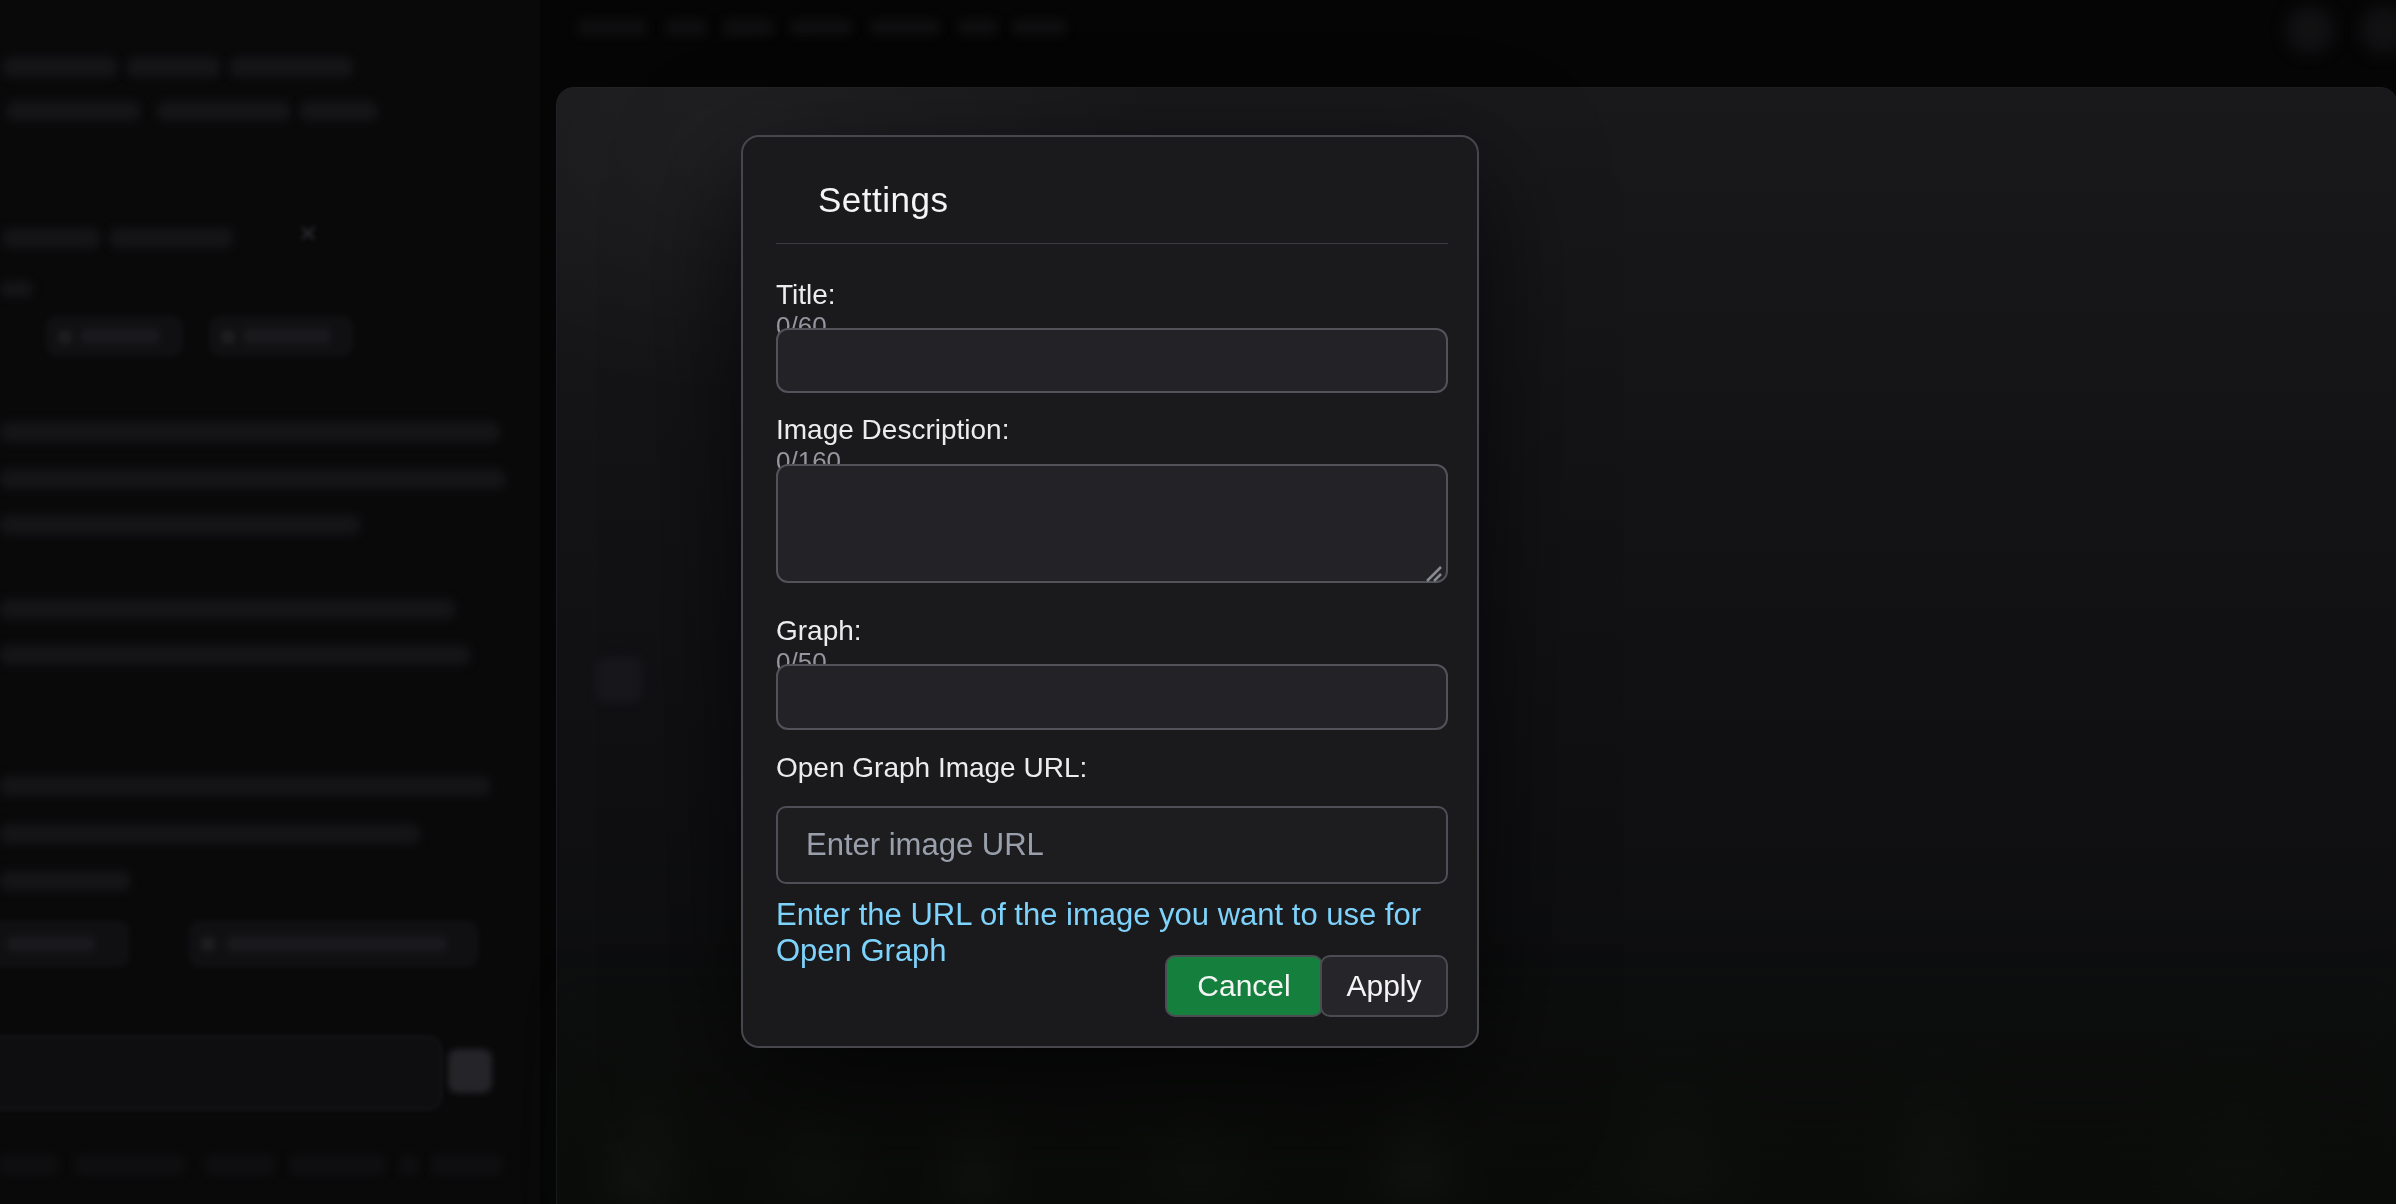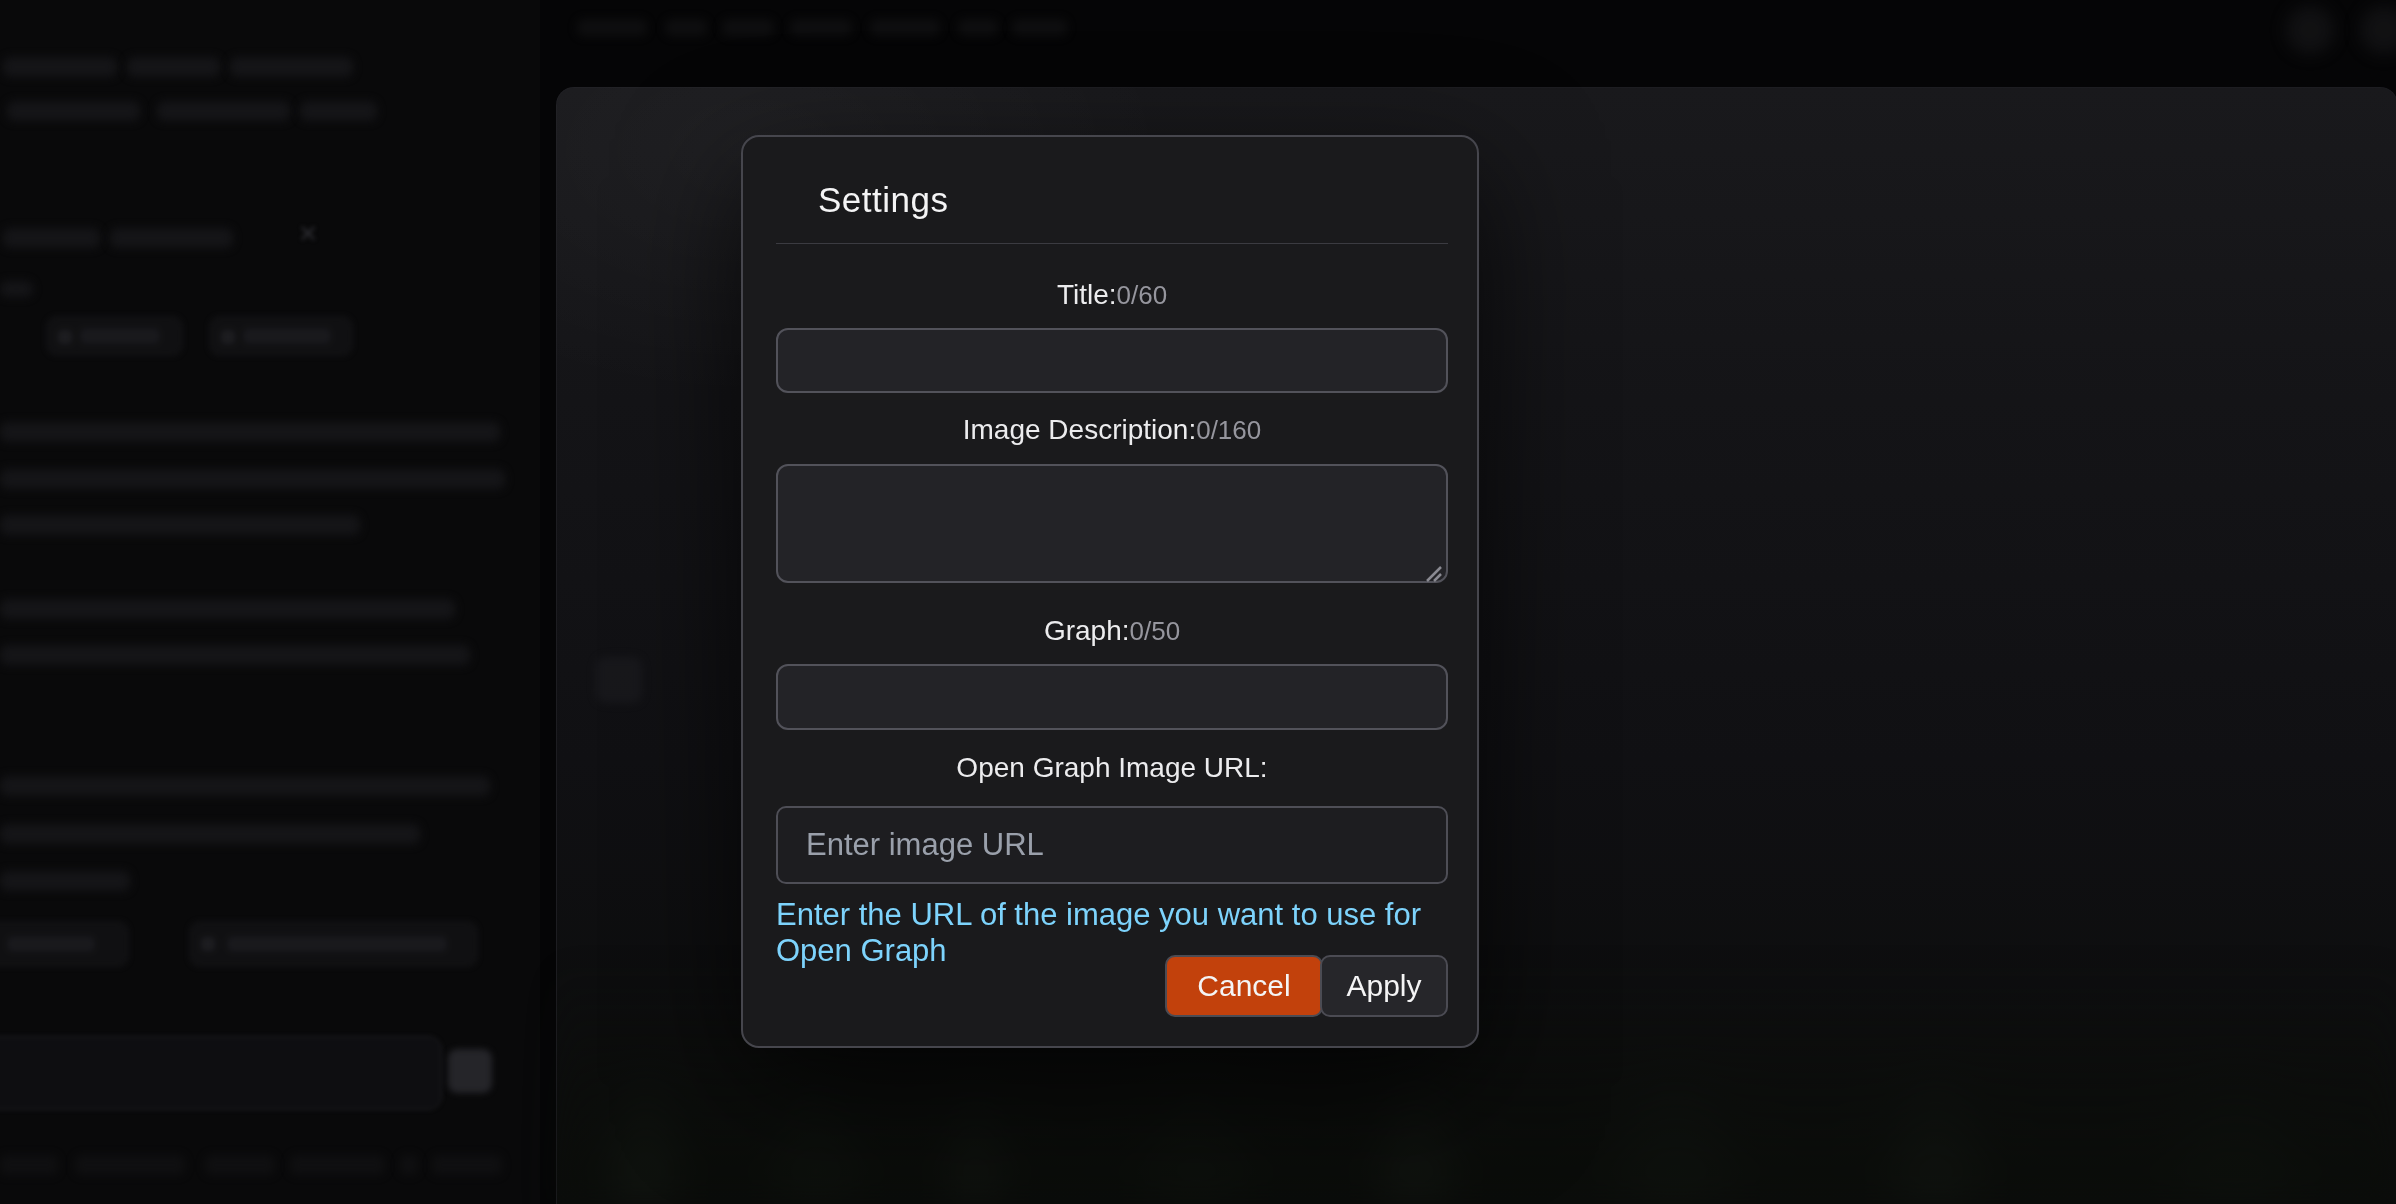--- a/index.html
+++ b/index.html
@@ -45,21 +45,21 @@
 
   
   .modal{
     position:absolute;left:741px;top:135px;width:738px;height:913px;box-sizing:border-box;
     background:#1a1a1c;border:2px solid #46464d;border-radius:18px;
     box-shadow:0 40px 120px rgba(0,0,0,.7);
     color:#ececee;
   }
   .modal-title{position:absolute;left:75px;top:178px;font-size:35px;font-weight:500;color:#f4f4f5;letter-spacing:.5px;}
   .modal-divider{position:absolute;left:33px;top:106px;width:672px;height:1px;background:#3b3b41;}
-  .field-label-row{position:absolute;left:33px;width:672px;display:flex;justify-content:center;align-items:baseline;}
+  .field-label-row{position:absolute;left:33px;width:672px;display:flex;justify-content:space-between;align-items:baseline;flex-direction:column;}
   .field-label{font-size:28px;color:#ececee;}
   .field-counter{font-size:26px;color:#96969e;}
   .text-input{
     position:absolute;left:33px;width:672px;box-sizing:border-box;
     background:#232327;border:2px solid #52525a;border-radius:12px;
     color:#ececee;font-size:30px;font-family:"Liberation Sans",sans-serif;
     padding:0 24px;outline:none;
   }
   .text-area{
     position:absolute;left:33px;width:672px;box-sizing:border-box;
@@ -75,21 +75,21 @@
     padding:16px 28px;outline:none;
   }
   .url-input::placeholder{color:#9aa0ab;opacity:1;}
   .helper-text{position:absolute;left:33px;width:672px;font-size:31px;color:#7dd3fc;}
   .btn{
     position:absolute;height:62px;box-sizing:border-box;border-radius:10px;
     font-family:"Liberation Sans",sans-serif;font-size:30px;color:#f4f4f5;
     display:flex;align-items:center;justify-content:center;cursor:pointer;
     border:2px solid #4b4b53;
   }
-  .btn-cancel{left:422px;top:818px;width:158px;background:#c2410c;}
+  .btn-cancel{left:422px;top:818px;width:158px;background:#15803d;}
   .btn-apply{left:577px;top:818px;width:128px;background:#26262a;}
 </style>
 </head>
 <body>
 
 <div id="screen">
 
   <div class="topbar">
     <div class="bar dim" style="left:253px;top:8px;width:104px;height:16px"></div>
     <div class="bar dim" style="left:577px;top:19px;width:70px;height:17px"></div>

